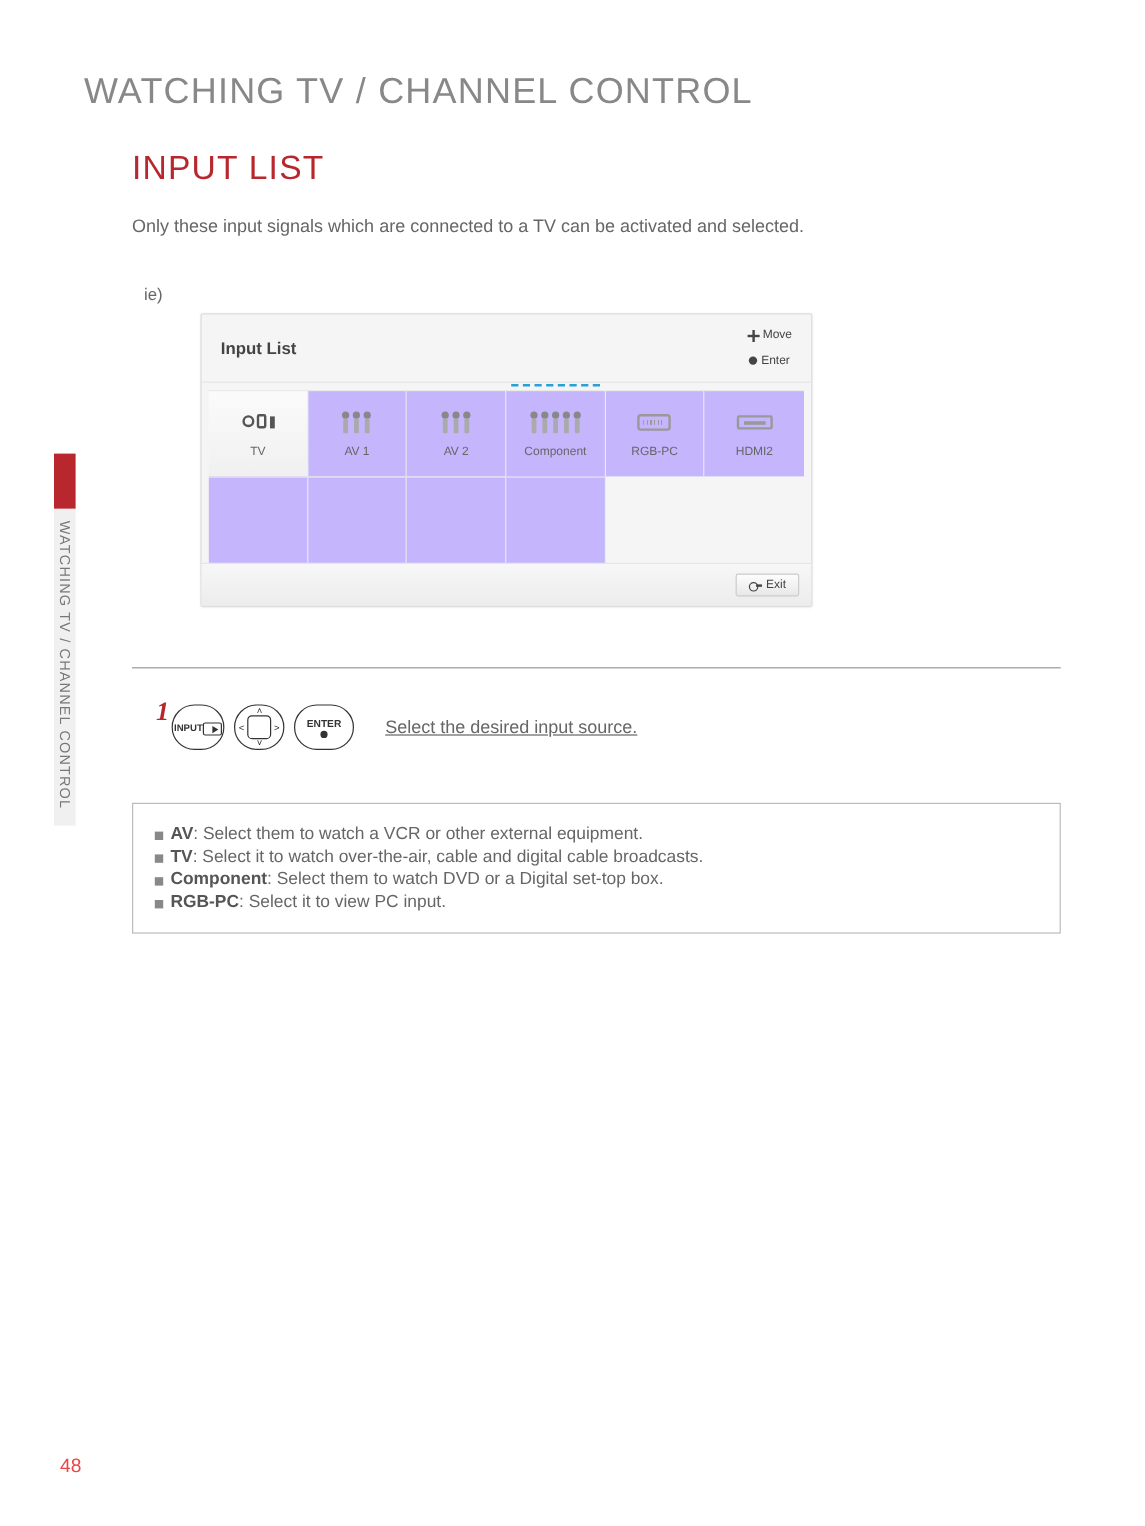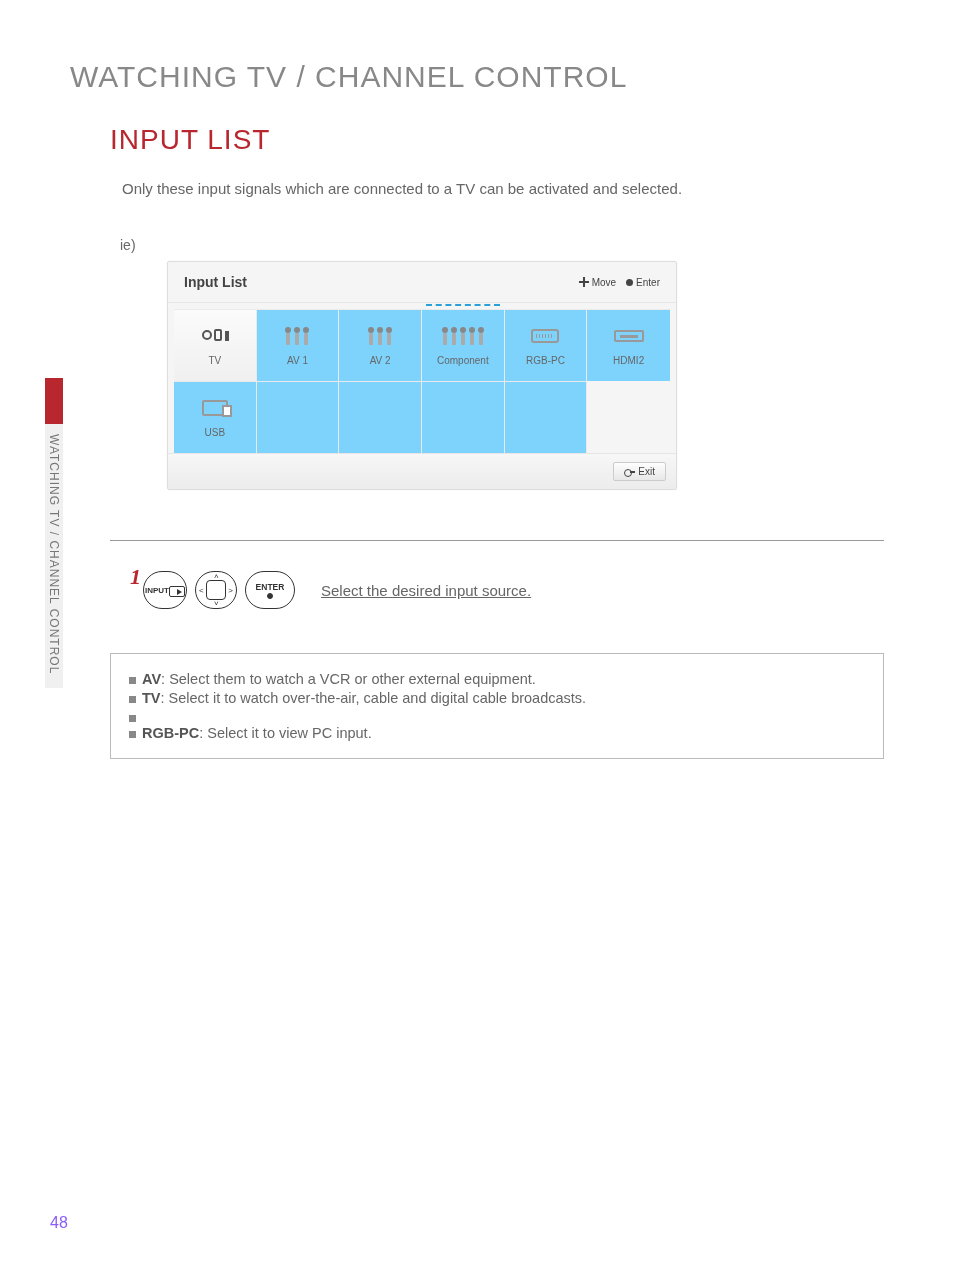--- a/index.html
+++ b/index.html
@@ -25,21 +25,21 @@
     font-size: 28px;
     color: #b8262e;
     letter-spacing: 1px;
     font-weight: 400;
     margin-left: 40px;
     margin-bottom: 24px;
   }
   .intro-text {
     font-size: 15px;
     color: #666;
-    margin-left: 52px;
+    margin-left: 40px;
     margin-bottom: 40px;
   }
   .ie-label {
     font-size: 14px;
     color: #666;
     margin-left: 50px;
     margin-bottom: 8px;
   }
 
   
@@ -62,20 +62,21 @@
     font-size: 14px;
     font-weight: bold;
     color: #444;
   }
   .panel-hints {
     font-size: 10px;
     color: #444;
     display: flex;
     align-items: center;
     gap: 10px;
+    flex-direction: column;
   }
   .hint-group { display:flex; align-items:center; gap:3px; }
   .move-icon {
     width: 10px; height: 10px; position: relative; display:inline-block;
   }
   .move-icon::before, .move-icon::after {
     content:""; position:absolute; background:#444;
   }
   .move-icon::before { left:4px; top:0; width:2px; height:10px; }
   .move-icon::after  { left:0; top:4px; width:10px; height:2px; }
@@ -92,21 +93,21 @@
     height: 72px;
     display:flex;
     flex-direction:column;
     align-items:center;
     justify-content:center;
     gap:8px;
     font-size:10px;
     color:#666;
     border-right:1px solid #eaeaea;
     border-top:1px solid #eaeaea;
-    background:#7dd3fc;
+    background:#c4b5fd;
   }
   .input-cell:nth-child(6n){ border-right:none; }
   .input-cell.active {
     background: linear-gradient(#fbfbfb,#f0f0f0);
   }
   .input-cell.highlight {
     position: relative;
   }
   .input-cell.highlight::before {
     content:"";
@@ -275,21 +276,21 @@
     color:#777;
     letter-spacing:1px;
     margin-top:10px;
   }
 
   .page-num{
     position:absolute;
     left:50px;
     bottom:40px;
     font-size:16px;
-    color:#8b5cf6;
+    color:#ef4444;
   }
 </style>
 </head>
 <body>
 
 <div class="side-tab">
   <div class="tab-accent"></div>
   <div class="tab-body">
     <div class="tab-text">WATCHING TV / CHANNEL CONTROL</div>
   </div>
@@ -365,26 +366,20 @@
               <div class="vga-icon"></div>
             </div>
             <span>RGB-PC</span>
           </div>
           <div class="input-cell">
             <div class="icon-box">
               <div class="hdmi-icon"></div>
             </div>
             <span>HDMI2</span>
           </div>
-          <div class="input-cell">
-            <div class="icon-box">
-              <div class="usb-icon"></div>
-            </div>
-            <span>USB</span>
-          </div>
           <div class="input-cell"></div>
           <div class="input-cell"></div>
           <div class="input-cell"></div>
           <div class="input-cell"></div>
         </div>
     </div>
 
     <div class="panel-footer">
       <div class="exit-btn">
         <span class="exit-icon"></span>
@@ -424,20 +419,21 @@
       <div class="row">
         <span class="sq"></span>
         <span><b>AV</b>: Select them to watch a VCR or other external equipment.</span>
       </div>
       <div class="row">
         <span class="sq"></span>
         <span><b>TV</b>: Select it to watch over-the-air, cable and digital cable broadcasts.</span>
       </div>
       <div class="row">
         <span class="sq"></span>
+        <span><b>Component</b>: Select them to watch DVD or a Digital set-top box.</span>
       </div>
       <div class="row">
         <span class="sq"></span>
         <span><b>RGB-PC</b>: Select it to view PC input.</span>
       </div>
     </div>
 </div>
 
 <div class="page-num">48</div>
 

